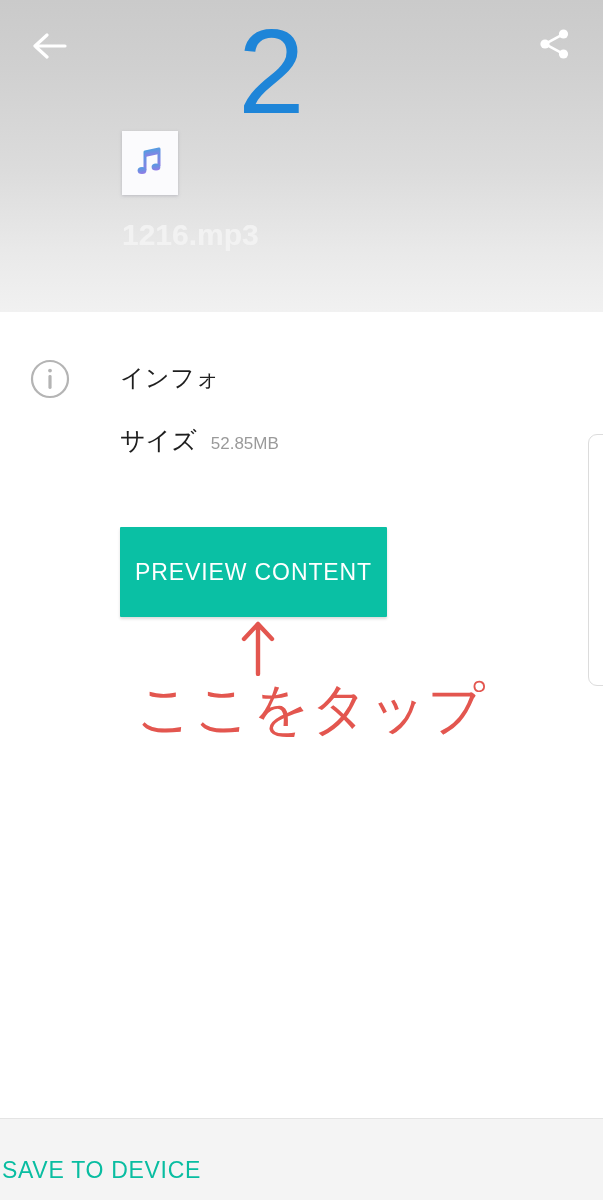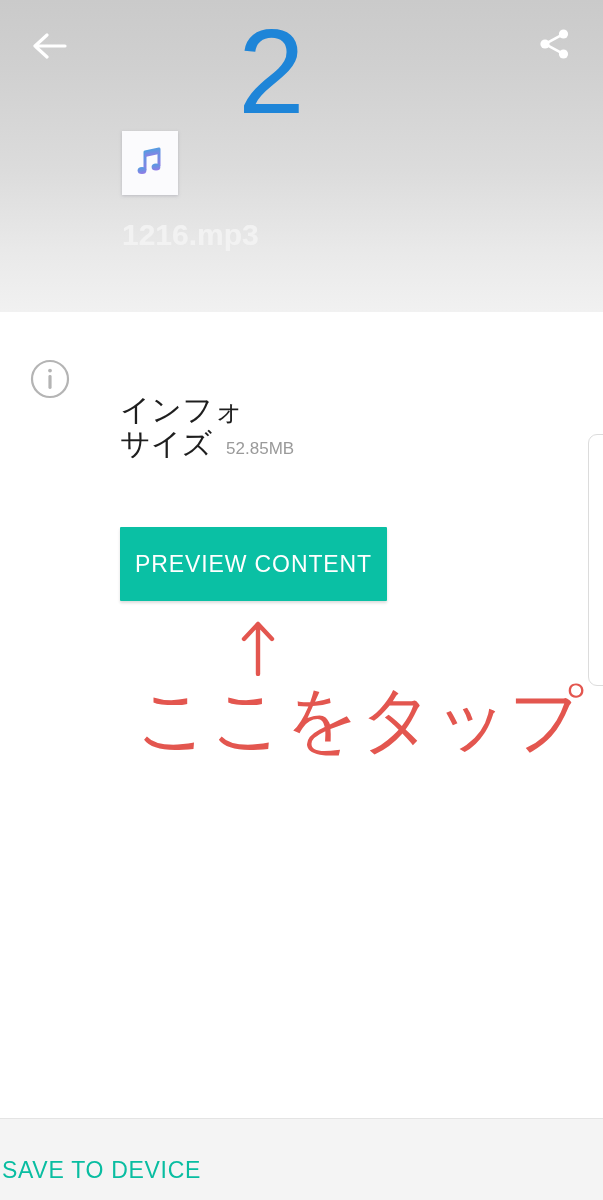--- a/index.html
+++ b/index.html
@@ -86,35 +86,34 @@
     position: absolute;
     left: 29px;
     top: 358px;
     width: 42px;
     height: 42px;
   }
   #info-title {
     position: absolute;
     left: 120px;
     top: 362px;
-    font-size: 30px;
+    font-size: 24px;
     color: #1e1e1e;
     letter-spacing: 0.5px;
-    margin-top: 28px;
   }
   #size-row {
     position: absolute;
     left: 120px;
     top: 424px;
     display: flex;
     align-items: baseline;
     gap: 14px;
   }
   #size-label {
-    font-size: 30px;
+    font-size: 25px;
     color: #1e1e1e;
   }
   #size-value {
     font-size: 17px;
     color: #9a9a9a;
   }
 
   
   #side-card {
     position: absolute;
@@ -126,21 +125,21 @@
     border-radius: 9px;
     background: #ffffff;
     box-sizing: border-box;
   }
 
   #preview-btn {
     position: absolute;
     left: 120px;
     top: 527px;
     width: 267px;
-    height: 74px;
+    height: 90px;
     background: #0ac0a4;
     border: none;
     border-radius: 1px;
     color: #ffffff;
     font-size: 23px;
     font-weight: 500;
     letter-spacing: 0.9px;
     font-family: "Liberation Sans", "DejaVu Sans", sans-serif;
     cursor: pointer;
     box-shadow: 0 2px 3px rgba(0,0,0,0.14);
@@ -155,21 +154,21 @@
     left: 233px;
     top: 618px;
     width: 50px;
     height: 58px;
     pointer-events: none;
   }
   #annot-text {
     position: absolute;
     left: 136px;
     top: 672px;
-    font-size: 72px;
+    font-size: 56px;
     color: #e3564f;
     letter-spacing: 1px;
     white-space: nowrap;
     font-family: "DejaVu Sans", sans-serif;
     pointer-events: none;
   }
   #annot-number {
     position: absolute;
     left: 238px;
     top: 11px;

